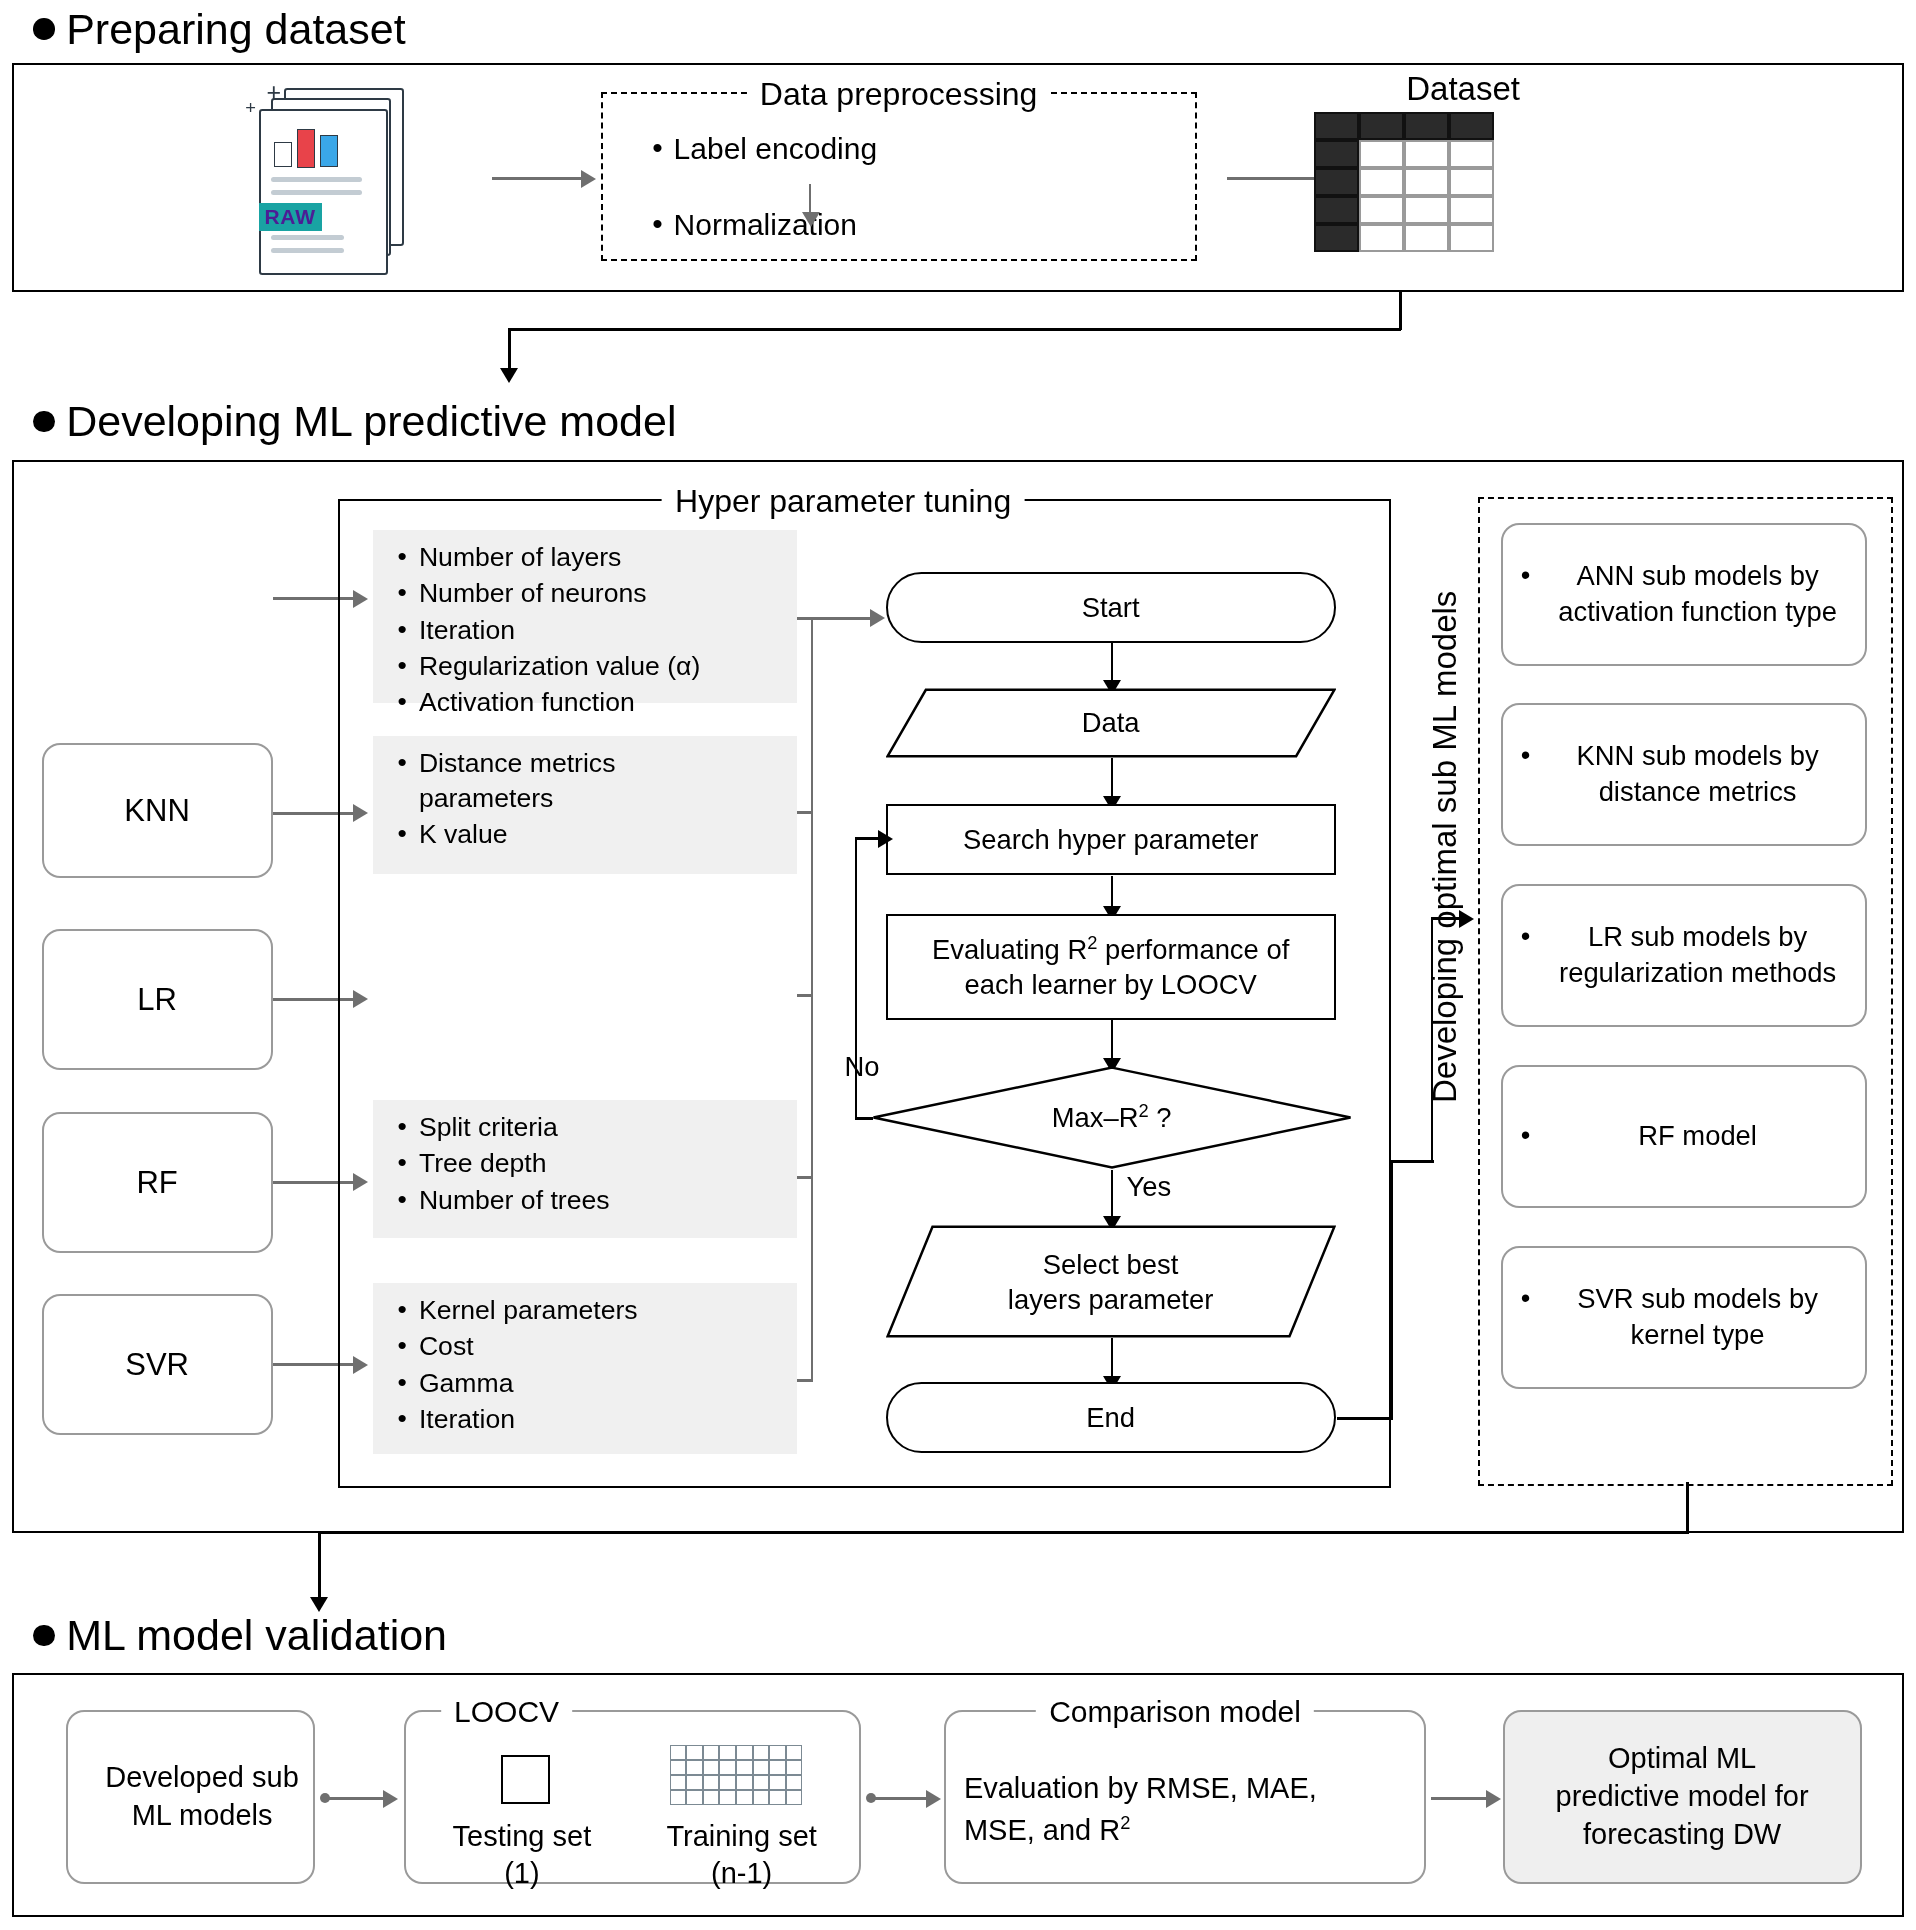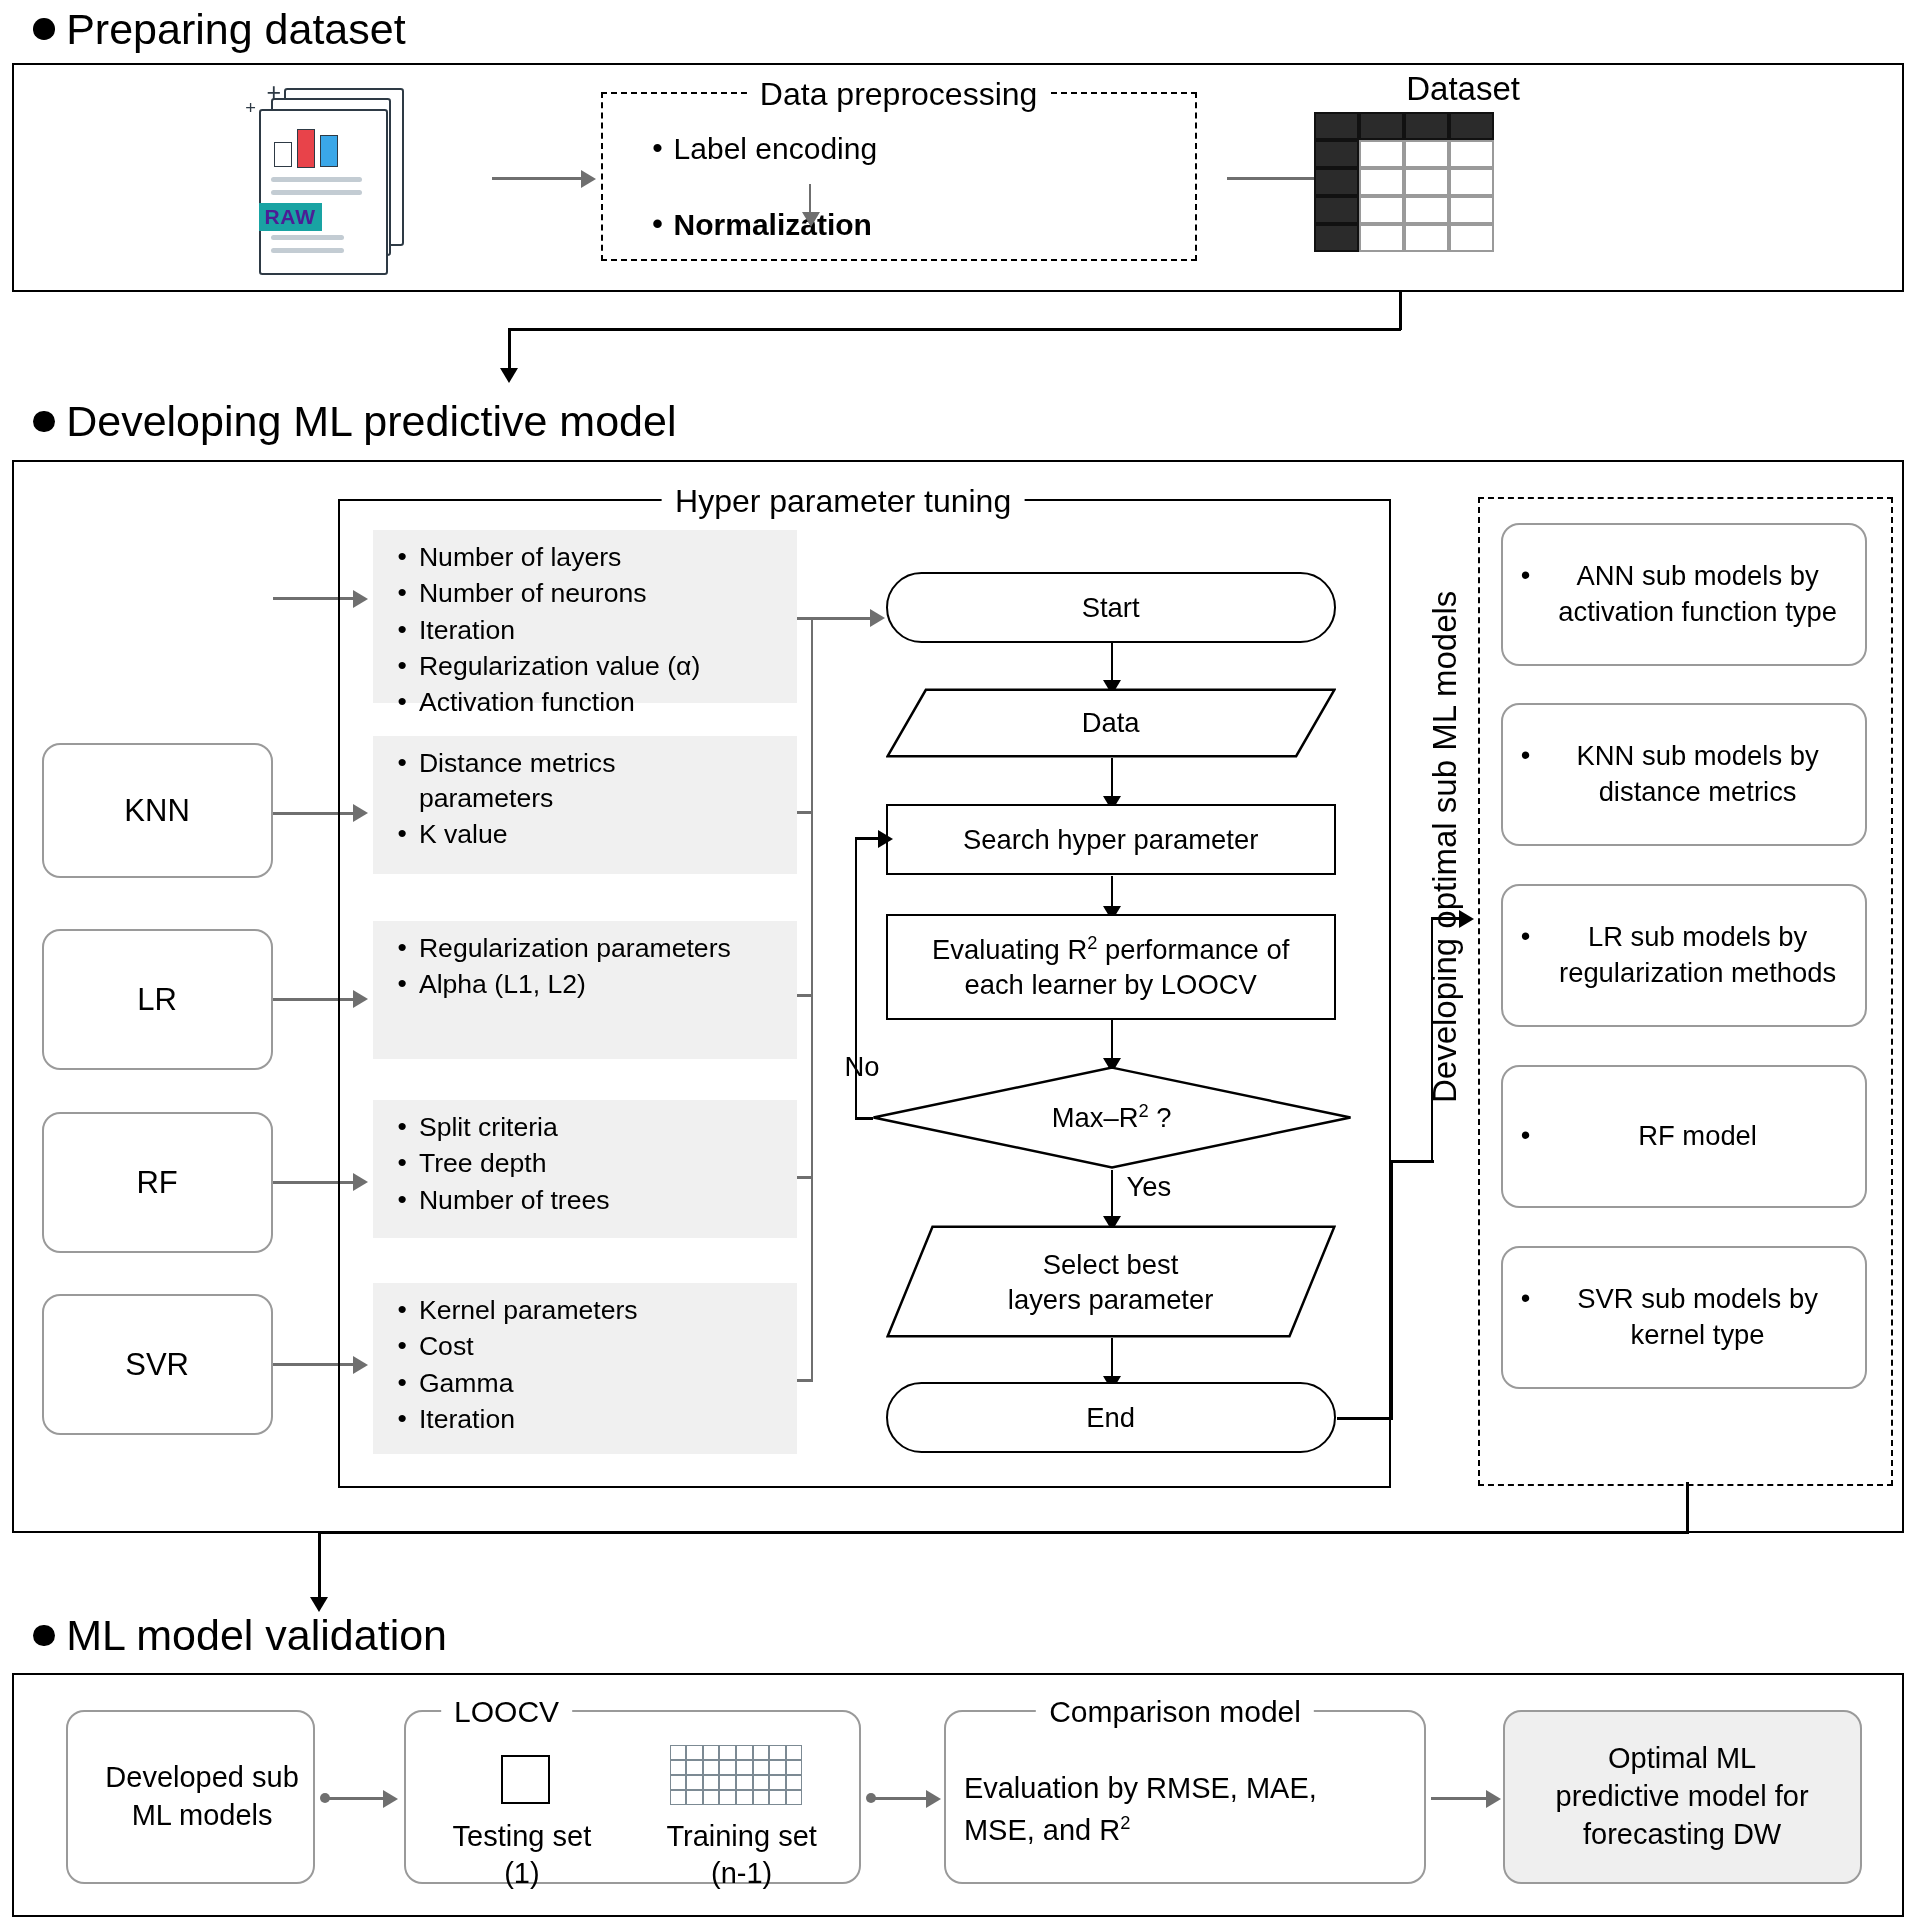--- a/index.html
+++ b/index.html
@@ -192,21 +192,21 @@
       <div class="rawtag" style="left:25px; top:126px; width:63px; height:28px;">RAW</div>
     </div>
 
     <div class="ln" style="left:478px; top:112px; width:91px; height:2.5px;"></div>
     <div class="arrowhead ah-right" style="left:567px; top:105px;"></div>
 
     <div class="fieldset dash" style="left:587px; top:26.6px; width:596px; height:169px;">
       <div class="fs-legend" style="left:50%; top:0;">Data preprocessing</div>
       <ul class="ul" style="font-size:30px; margin-top:35px; margin-left:43px;">
         <li>Label encoding</li>
-        <li style="margin-top:37px;font-weight:bold;">Normalization</li>
+        <li style="margin-top:37px;">Normalization</li>
       </ul>
 
       <div class="ln" style="left:206px; top:90px; width:2.5px; height:32px;"></div>
       <div class="arrowhead ah-down" style="left:199px; top:118px;"></div>
     </div>
 
     <div class="ln" style="left:1213px; top:112px; width:91px; height:2.5px;"></div>
     <div class="arrowhead ah-right" style="left:1303px; top:105px;"></div>
 
     <div class="abs" style="left:1300px; top:5px; width:299px; text-align:center; font-size:33px;">Dataset</div>
@@ -284,26 +284,20 @@
       </ul>
     </div>
 
     <div class="abs grayblock" style="left:359px; top:274px; width:424px; height:138px;">
       <ul class="ul wrap" style="width:349px;">
         <li>Distance metrics parameters</li>
         <li>K value</li>
       </ul>
     </div>
 
-    <div class="abs grayblock" style="left:359px; top:459px; width:424px; height:138px;">
-      <ul class="ul wrap" style="width:349px;">
-        <li>Regularization parameters</li>
-        <li>Alpha (L1, L2)</li>
-      </ul>
-    </div>
 
     <div class="abs grayblock" style="left:359px; top:638px; width:424px; height:138px;">
       <ul class="ul">
         <li>Split criteria</li>
         <li>Tree depth</li>
         <li>Number of trees</li>
       </ul>
     </div>
 
     <div class="abs grayblock" style="left:359px; top:821px; width:424px; height:171px;">

